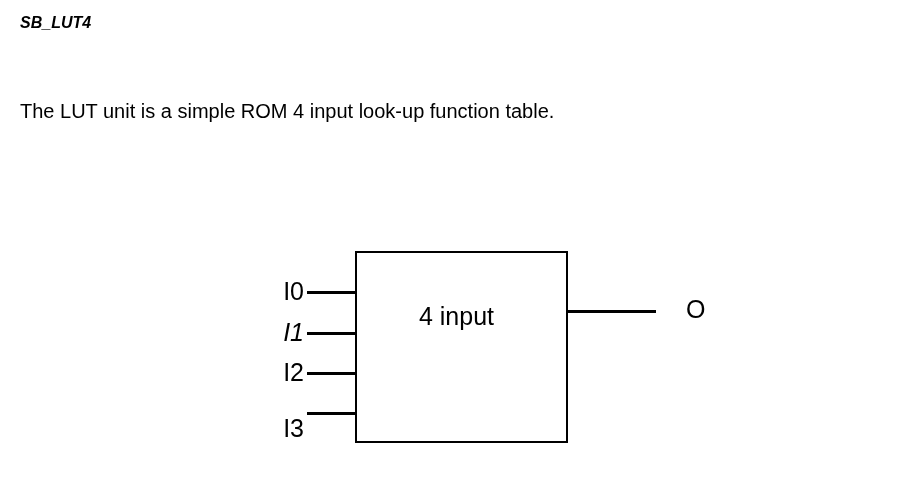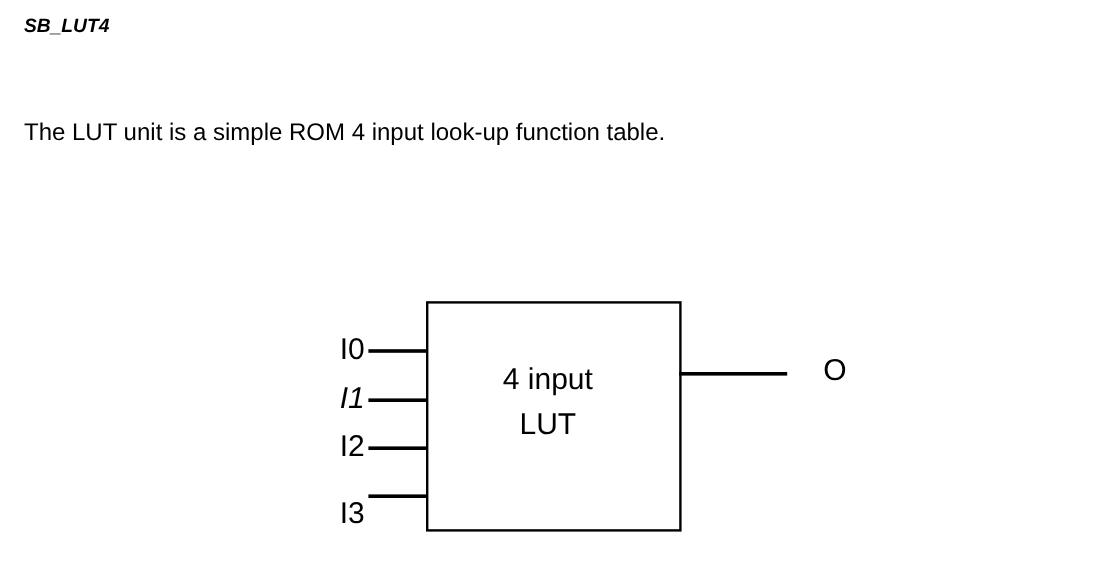--- a/index.html
+++ b/index.html
@@ -119,20 +119,19 @@
 
   <div class="wire wire-in-0"></div>
   <div class="wire wire-in-1"></div>
   <div class="wire wire-in-2"></div>
   <div class="wire wire-in-3"></div>
 
   <div class="block-body"></div>
 
   <div class="block-body-label">
     <div>4 input</div>
-    <div>LUT</div>
   </div>
 
   <div class="wire wire-out-0"></div>
 
   <div class="pin-label pin-out-0">O</div>
 
 </div>
 
 </body></html>

